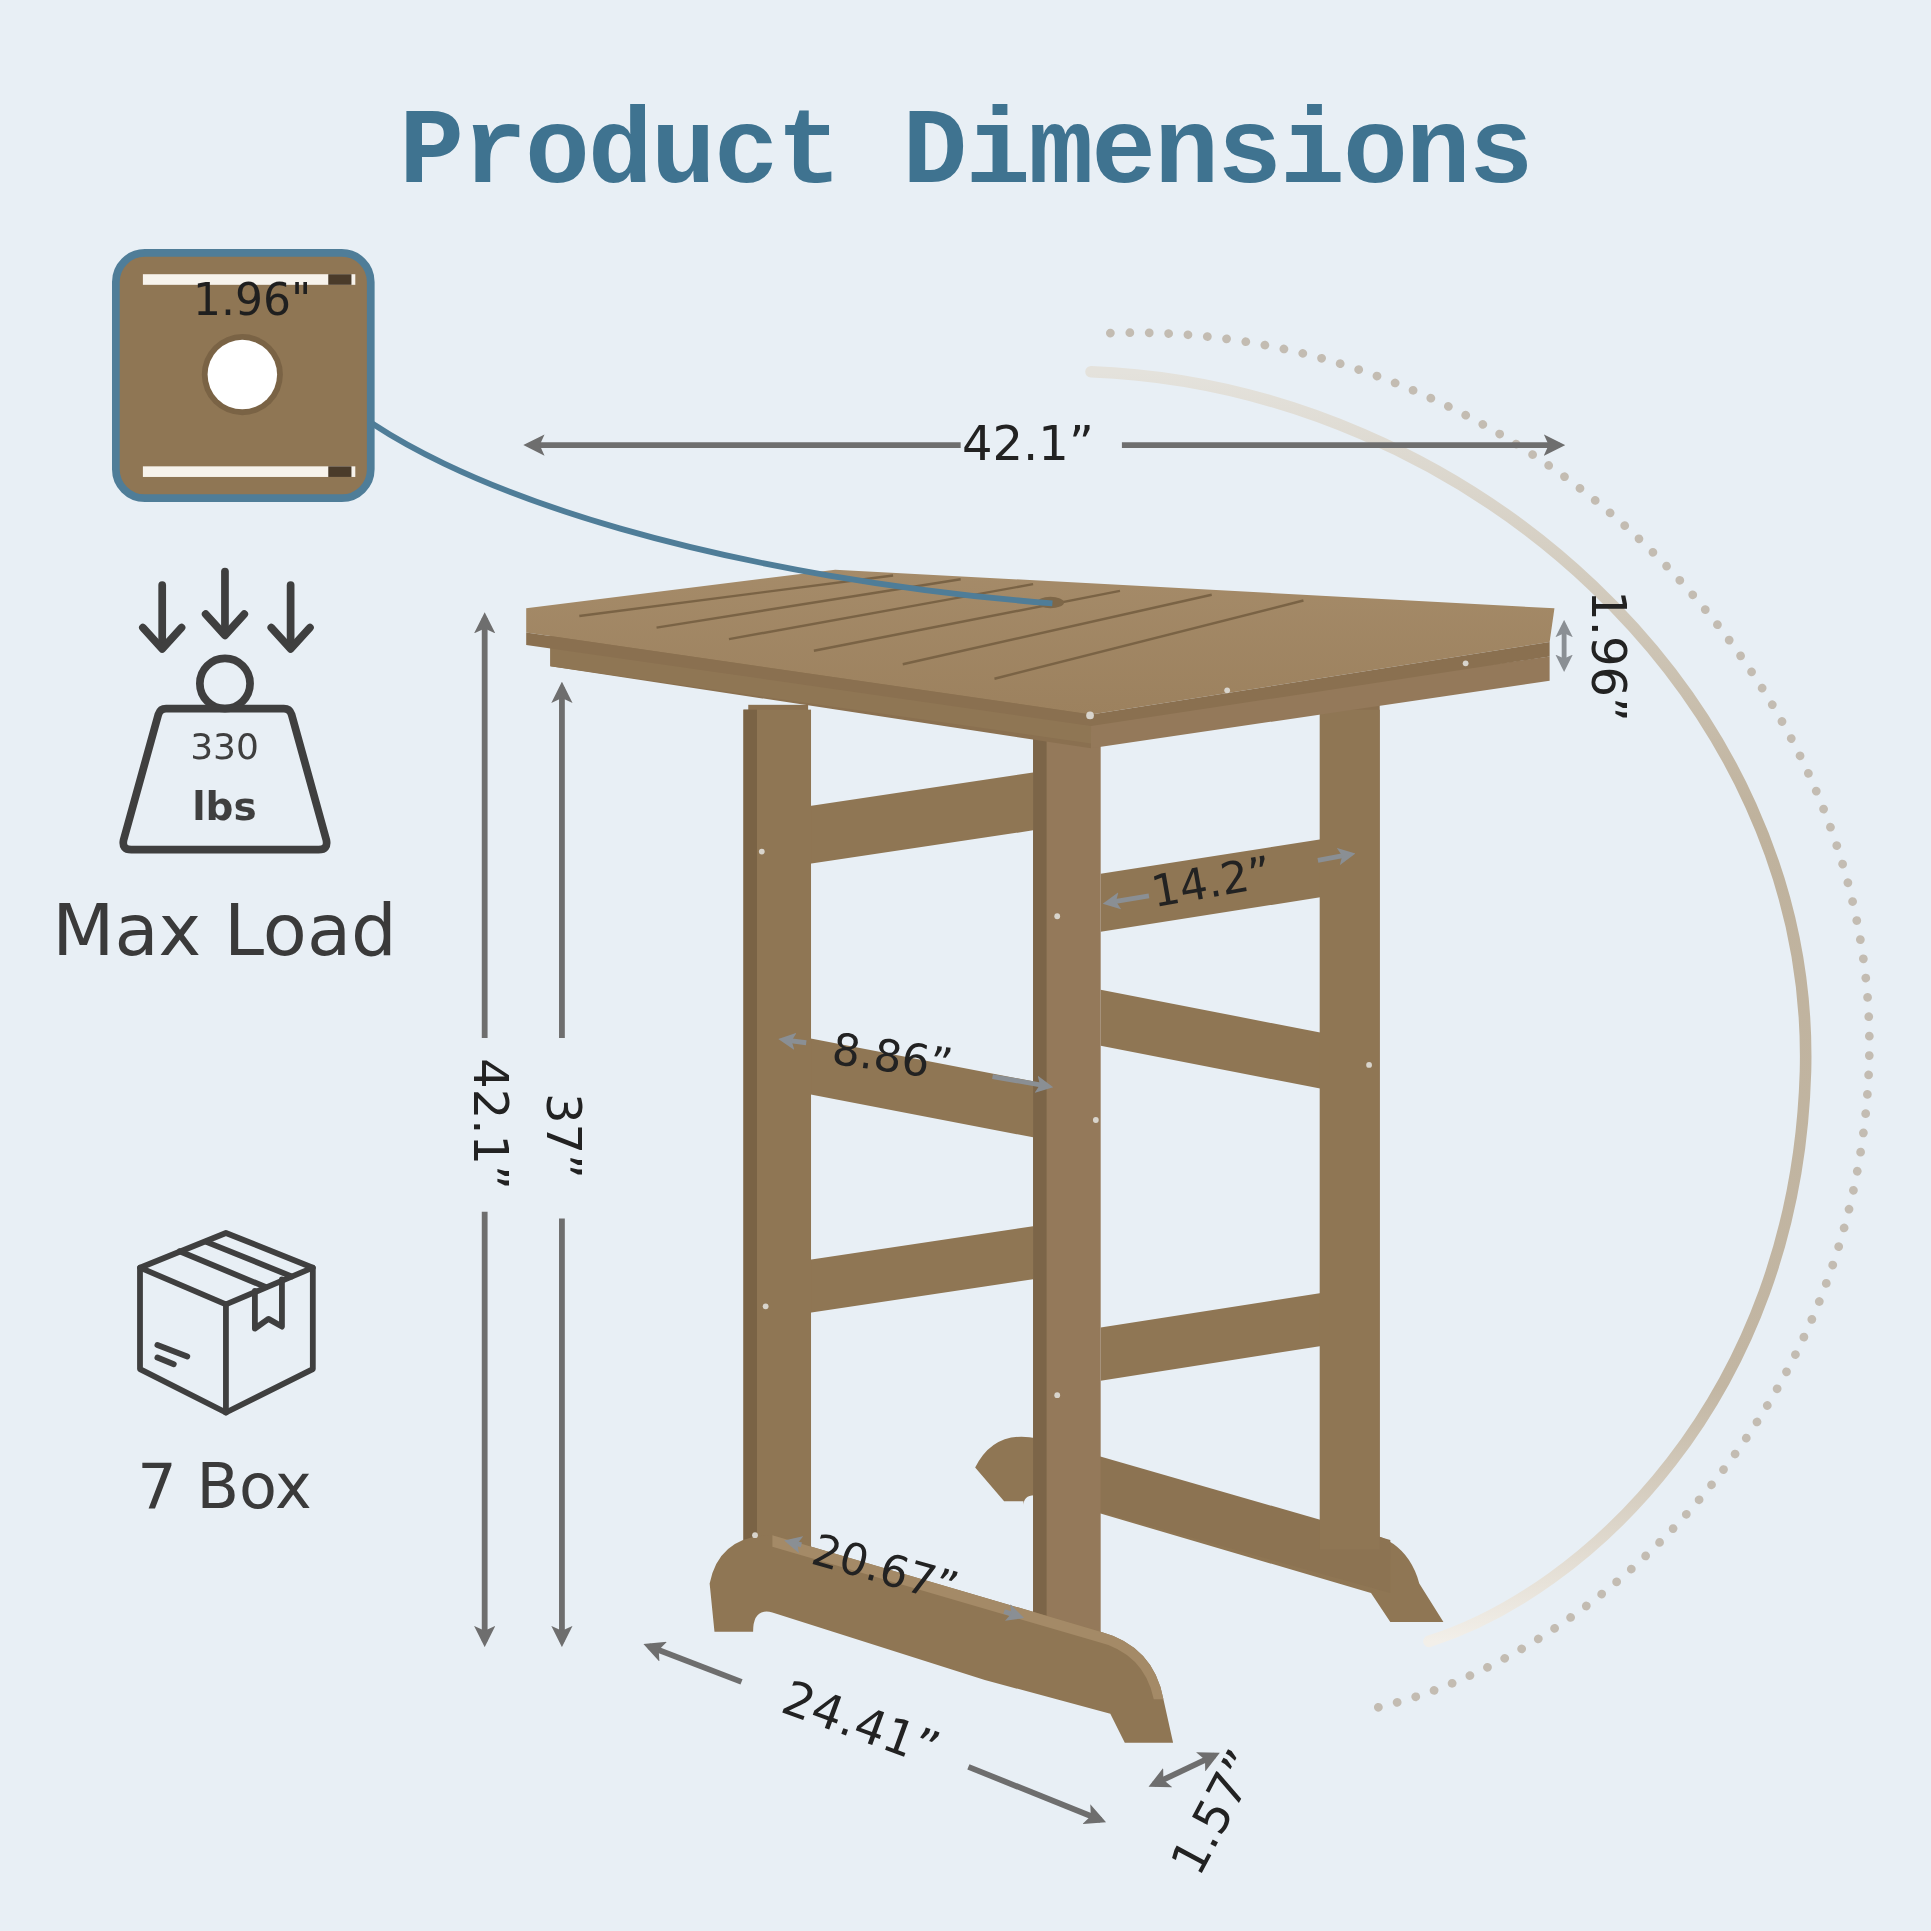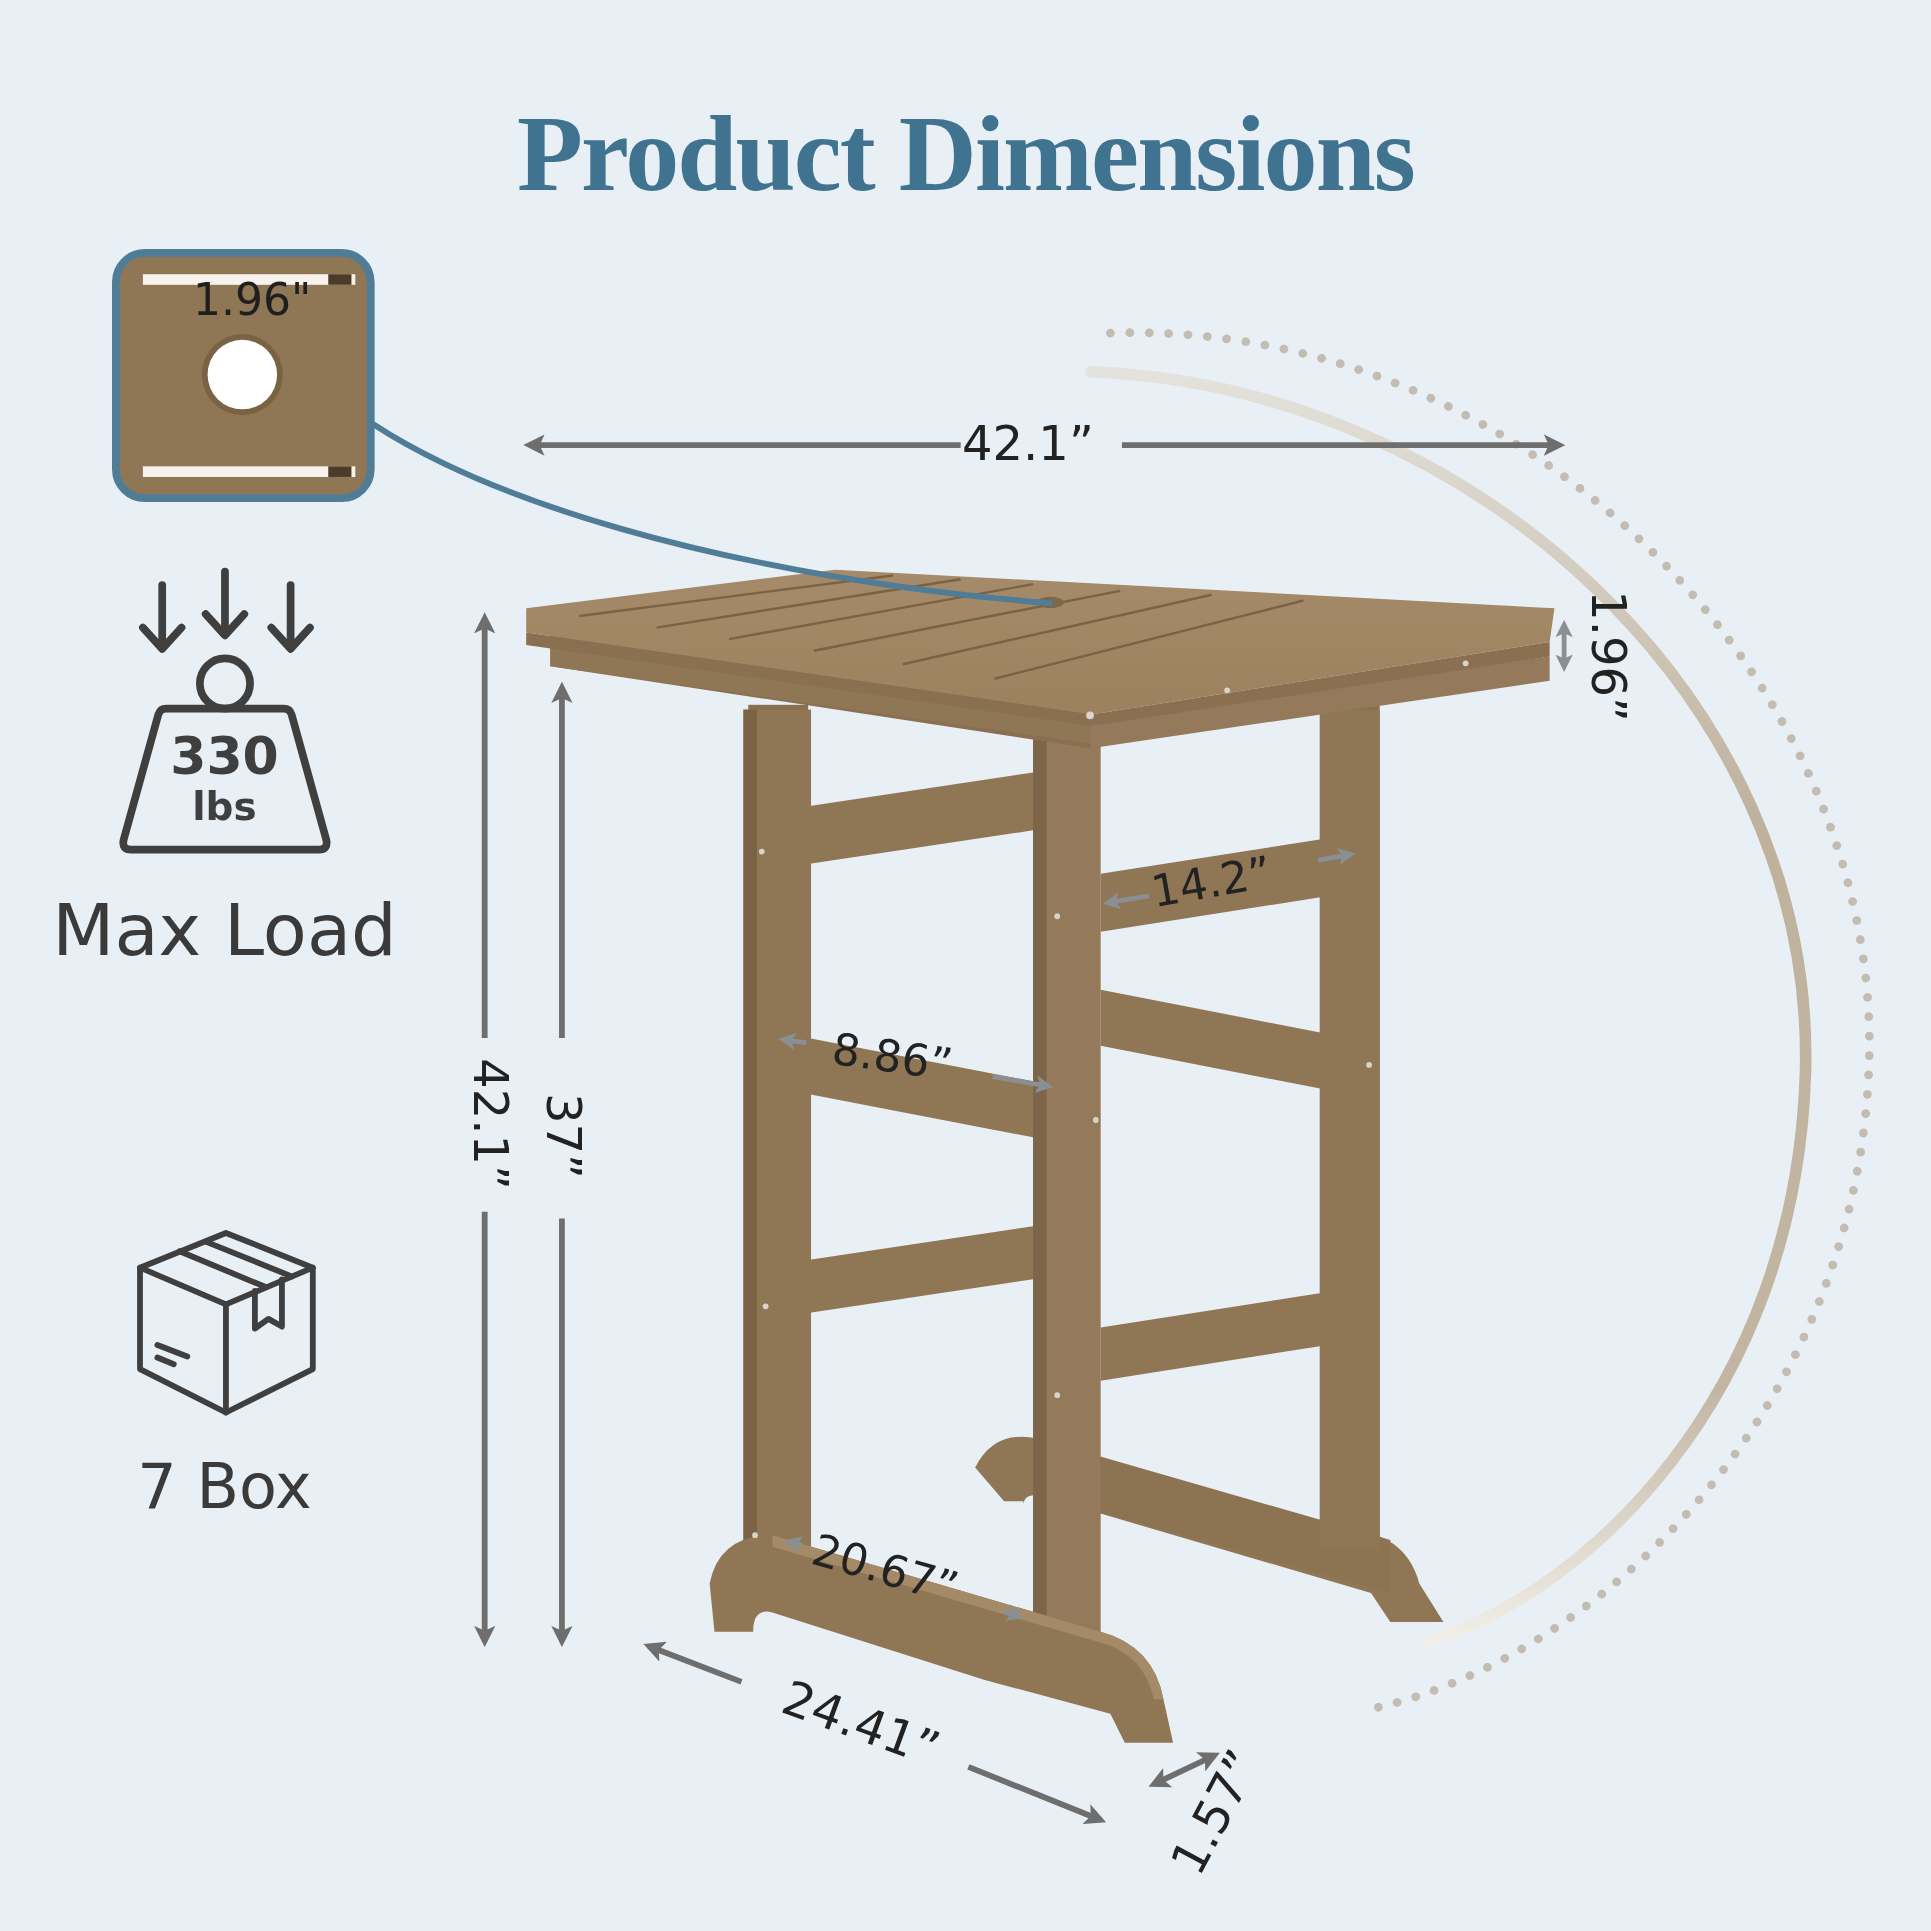--- a/index.html
+++ b/index.html
@@ -3,21 +3,21 @@
 <meta charset="utf-8">
 <style>
   html, body { margin: 0; padding: 0; }
   body {
     width: 1931px; height: 1931px; position: relative; overflow: hidden;
     background: #e8eff5;
     font-family: "DejaVu Sans", sans-serif;
   }
   .title {
     position: absolute; left: 0; top: 92px; width: 1931px; text-align: center;
-    font-family: Liberation Serif, serif; font-weight: bold;
+    font-family: Liberation Mono, monospace; font-weight: bold;
     font-size: 108px; letter-spacing: -1.9px; color: #3f7390;
   }
   .stage { position: absolute; left: 0; top: 0; width: 1931px; height: 1931px; }
   .lbl {
     position: absolute; font-family: "DejaVu Sans", sans-serif;
     color: #222; white-space: nowrap; transform-origin: center center;
   }
   .side-lbl {
     position: absolute; font-family: "DejaVu Sans", sans-serif;
     color: #3a3a3a; text-align: center; white-space: nowrap;
@@ -169,21 +169,21 @@
     <line x1="186" y1="1296" x2="275" y2="1333"></line>
     <line x1="213" y1="1286" x2="302" y2="1322"></line>
     <polyline points="264,1337 264,1376 278,1366 292,1374 292,1325"></polyline>
     <line x1="163" y1="1393" x2="194" y2="1405"></line>
     <line x1="163" y1="1406" x2="180" y2="1413"></line>
   </g>
 </svg>
 
 <div class="lbl" style="left:193px; top:274px; font-size:44px; color:#1f1f1f;">1.96"</div>
 
-<div class="side-lbl" style="left:128px; top:726px; width:193px; font-size:52px; font-weight:bold; color:#3f3f3f;">330</div>
+<div class="side-lbl" style="left:128px; top:726px; width:193px; font-size:36px; font-weight:normal; color:#3f3f3f;">330</div>
 <div class="side-lbl" style="left:128px; top:784px; width:193px; font-size:39px; font-weight:bold; color:#3f3f3f;text-align:center;">lbs</div>
 <div class="side-lbl" style="left:46px; top:888px; width:357px; font-size:72px;">Max Load</div>
 
 <div class="side-lbl" style="left:87px; top:1450px; width:275px; font-size:62px;">7 Box</div>
 
 <div class="lbl" style="left:962px; top:415px; font-size:48px;">42.1”</div>
 <div class="lbl" style="left:1543px; top:628px; font-size:48px; transform: rotate(90deg);">1.96”</div>
 <div class="lbl" style="left:425px; top:1096px; font-size:48px; transform: rotate(90deg);">42.1”</div>
 <div class="lbl" style="left:521px; top:1108px; font-size:48px; transform: rotate(90deg);">37”</div>
 <div class="lbl" style="left:1151px; top:856px; font-size:44px; transform: rotate(-10deg);">14.2”</div>

